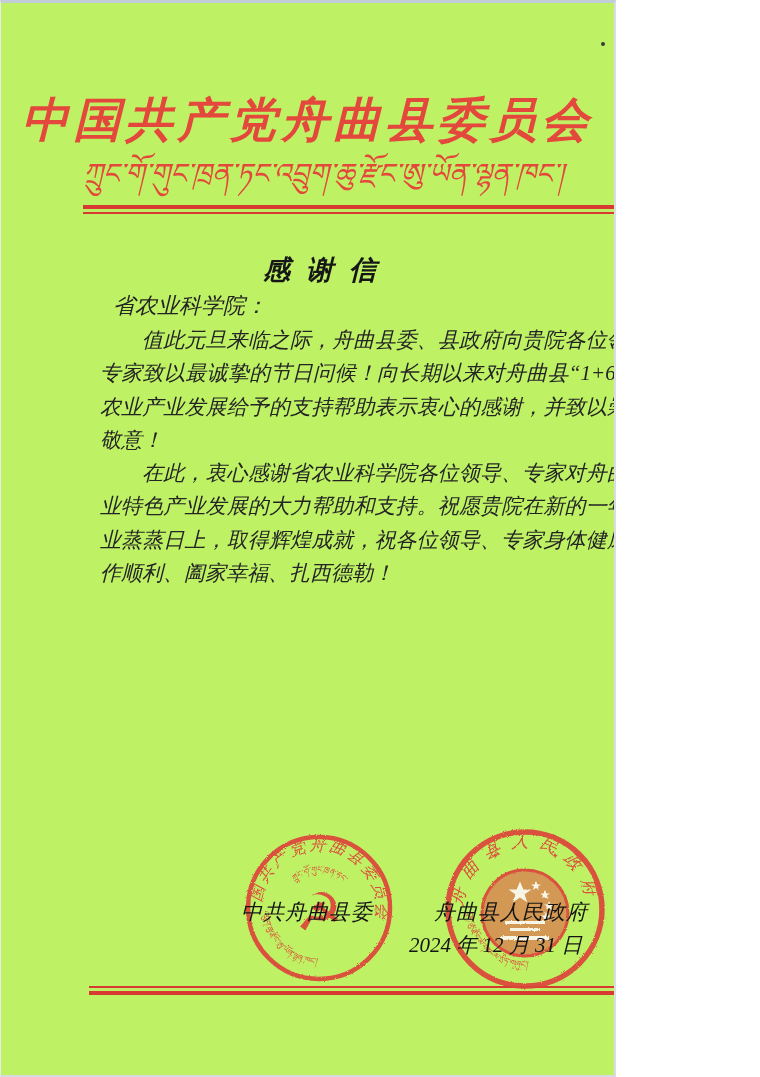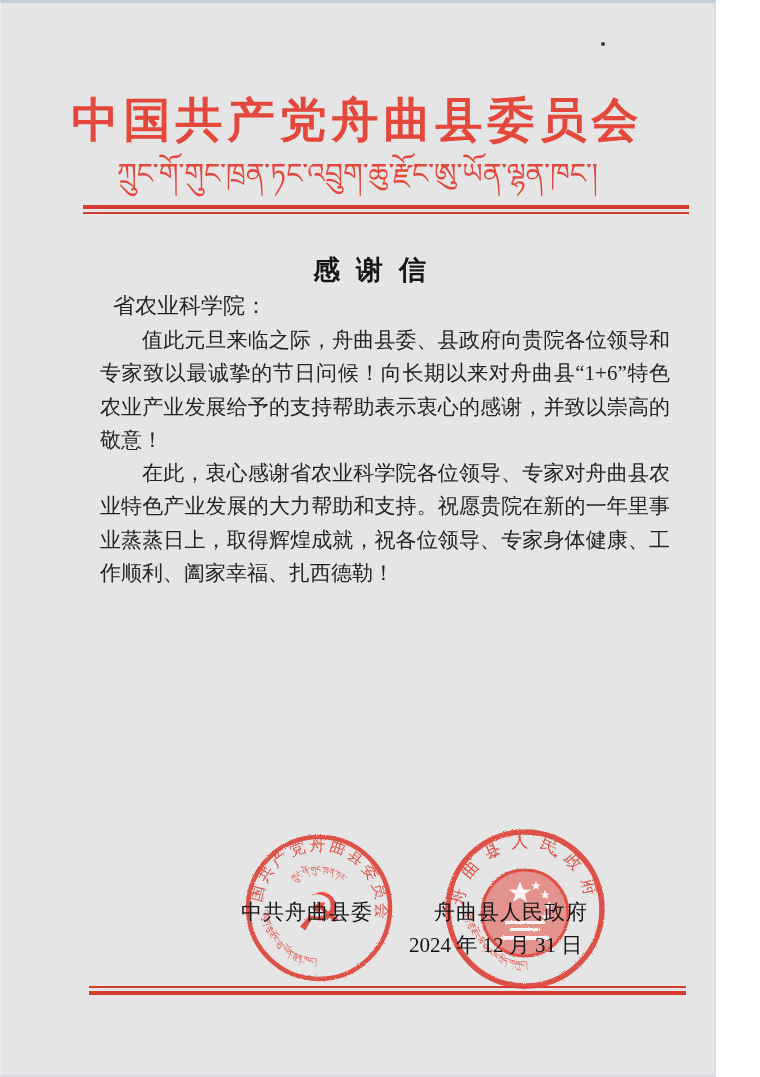--- a/index.html
+++ b/index.html
@@ -1,41 +1,43 @@
 <!DOCTYPE html>
 <html><head>
 <meta charset="utf-8">
 <style>
   html,body{margin:0;padding:0;background:#ffffff;}
   .scan{
     position:relative;
-    width:716px;height:1077px;
+    width:616px;height:1077px;
     box-sizing:border-box;
-    background:#e5e5e5;
+    background:#bef264;
     border-top:3px solid #c3cdd7;
     border-bottom:2px solid #d7dbdf;
     border-left:1px solid #e8eaec;
     border-right:2px solid #d9dde1;
     overflow:hidden;
     font-family:"Liberation Serif","DejaVu Serif",serif;
+    font-style:italic;
   }
   .lh-cn{
     position:absolute;top:92px;left:0;width:100%;
     text-align:center;
     font-size:47px;font-weight:bold;
     letter-spacing:5px;
     color:#e4473c;
     line-height:1.1;
   }
   .lh-bo{
     position:absolute;top:147px;left:0;width:100%;
     text-align:center;
     font-size:28px;
     color:#e4473c;
     line-height:48px;
+    padding-left:16px;
   }
   .rule-head{position:absolute;top:202px;left:82px;width:606px;}
   .rule-head .r1{border-top:4px solid #d63a31;}
   .rule-head .r2{border-top:2px solid #d63a31;margin-top:3px;}
   .rule-foot{position:absolute;top:983px;left:88px;width:597px;}
   .rule-foot .r1{border-top:2px solid #d63a31;}
   .rule-foot .r2{border-top:4px solid #d63a31;margin-top:3px;}
   .doc-title{
     position:absolute;top:237px;left:0;width:100%;
     margin:12px;text-align:center;

